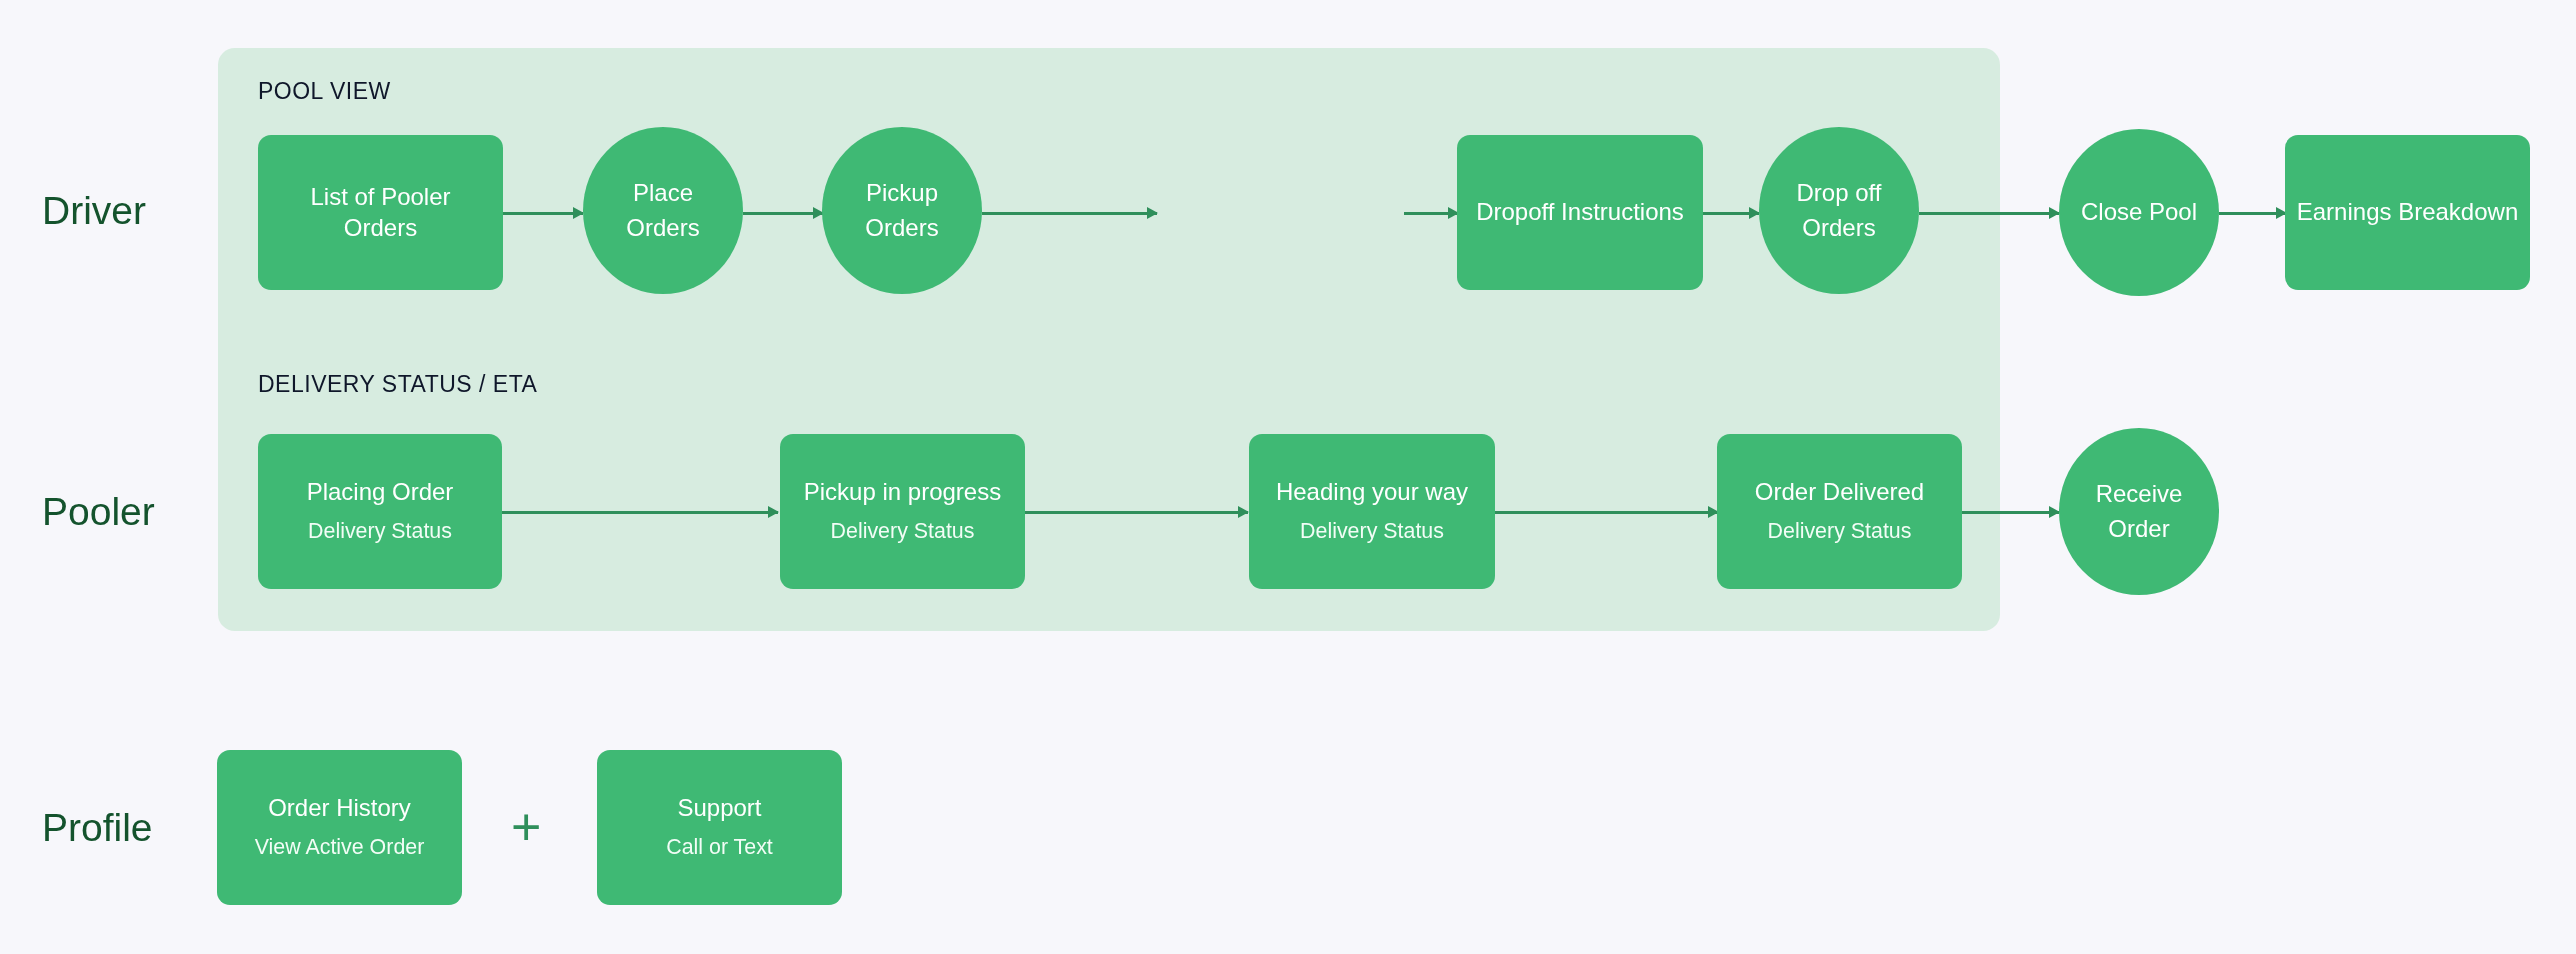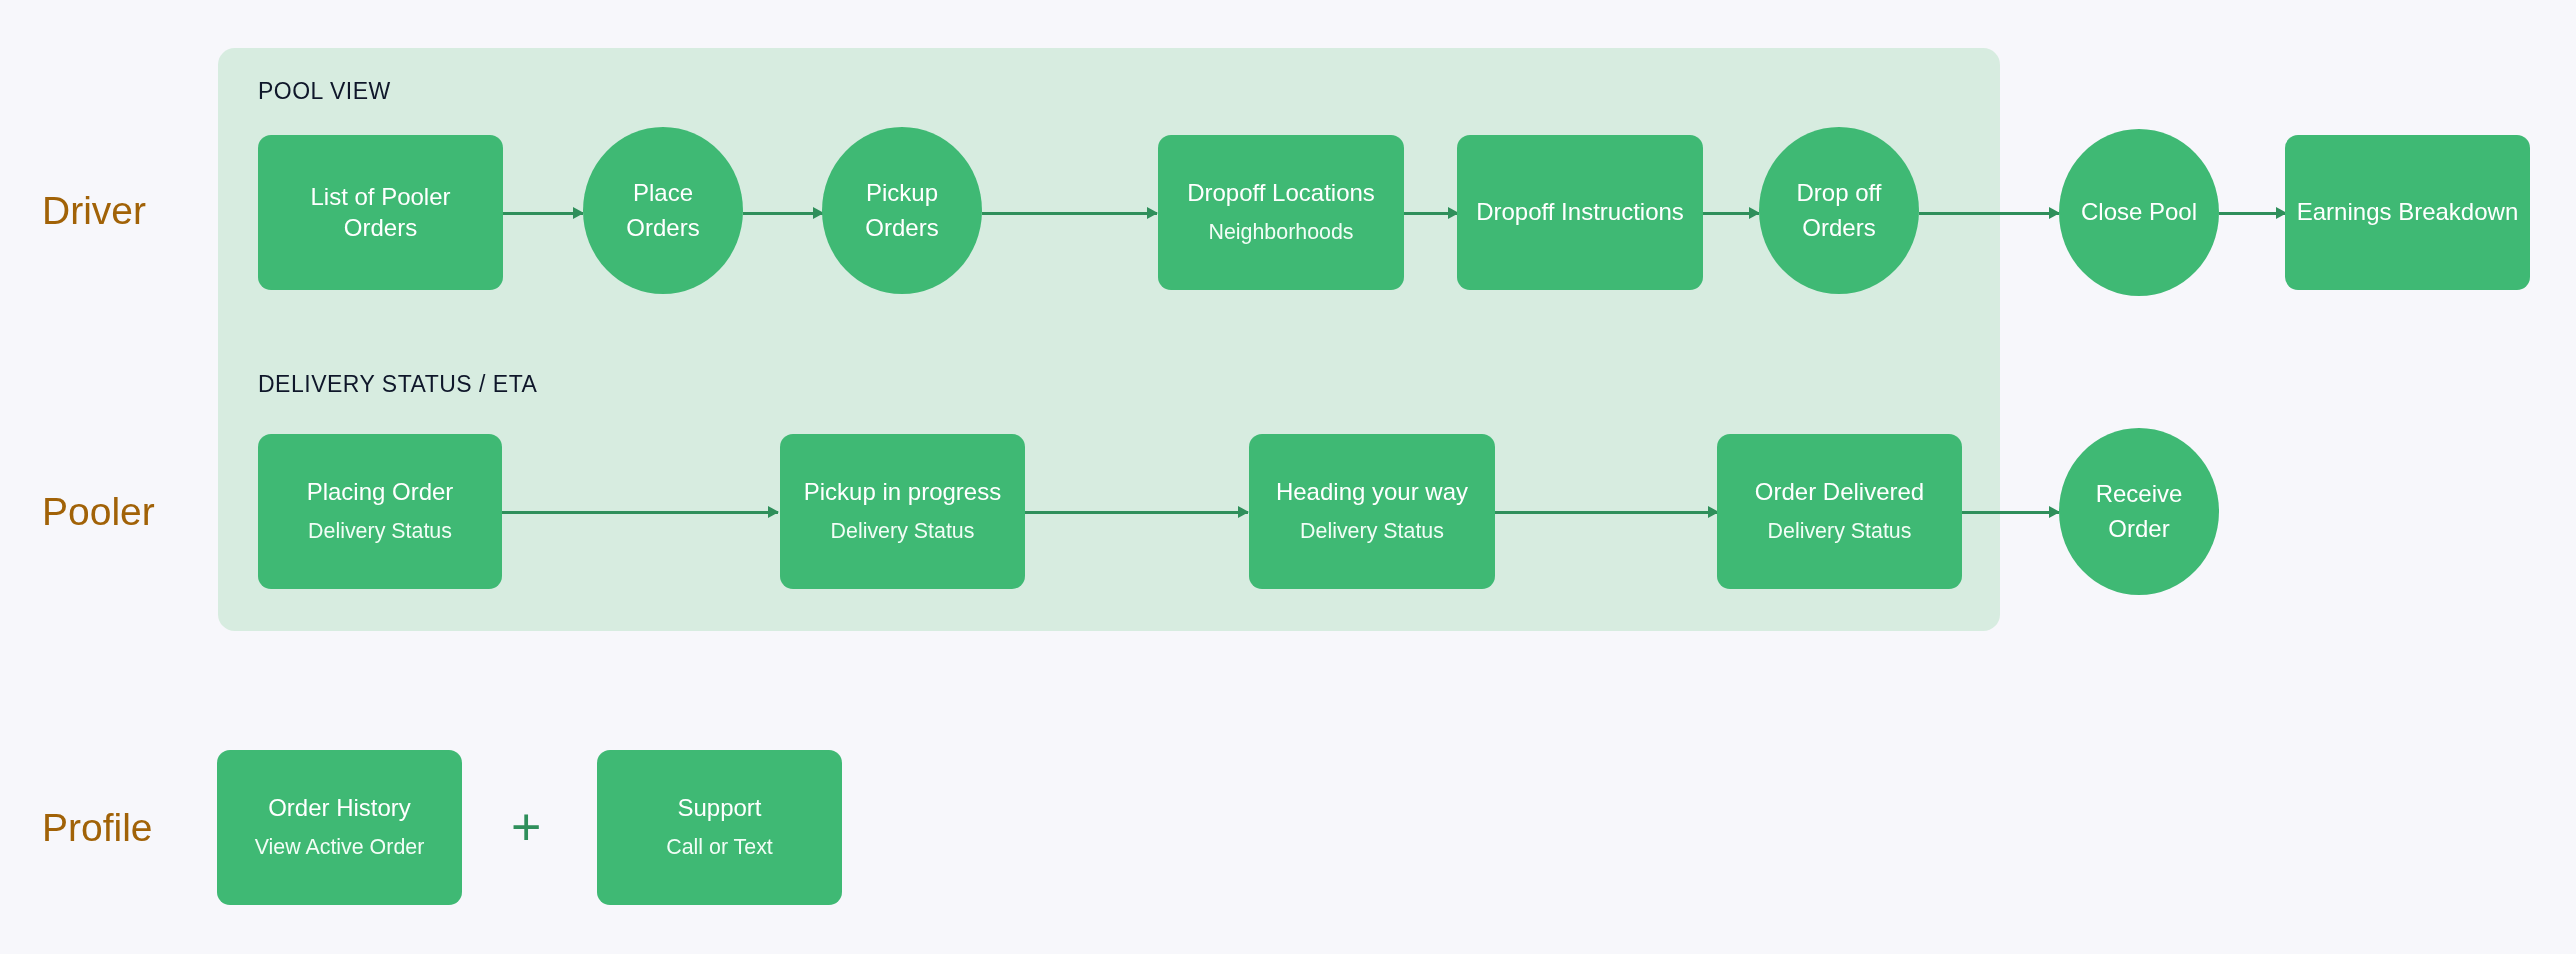--- a/index.html
+++ b/index.html
@@ -30,21 +30,21 @@
     position: absolute;
     color: #0f172a;
     font-size: 23px;
     letter-spacing: 0.5px;
     white-space: nowrap;
   }
 
   
   .row-label {
     position: absolute;
-    color: #a16207;
+    color: #14532d;
     font-size: 39px;
     white-space: nowrap;
   }
 
   
   .node {
     position: absolute;
     background: #3fb974;
     display: flex;
     flex-direction: column;
@@ -138,24 +138,20 @@
   <div class="node ellipse" style="left:583px; top:127px; width:160px; height:167px;">
     <div class="node-title">Place
 Orders</div>
   </div>
 
   <div class="node ellipse" style="left:822px; top:127px; width:160px; height:167px;">
     <div class="node-title">Pickup
 Orders</div>
   </div>
 
-  <div class="node rect" style="left:1158px; top:135px; width:246px; height:155px;">
-    <div class="node-title">Dropoff Locations</div>
-    <div class="node-sub">Neighborhoods</div>
-  </div>
 
   <div class="node rect" style="left:1457px; top:135px; width:246px; height:155px;">
     <div class="node-title">Dropoff Instructions</div>
   </div>
 
   <div class="node ellipse" style="left:1759px; top:127px; width:160px; height:167px;">
     <div class="node-title">Drop off
 Orders</div>
   </div>
 

